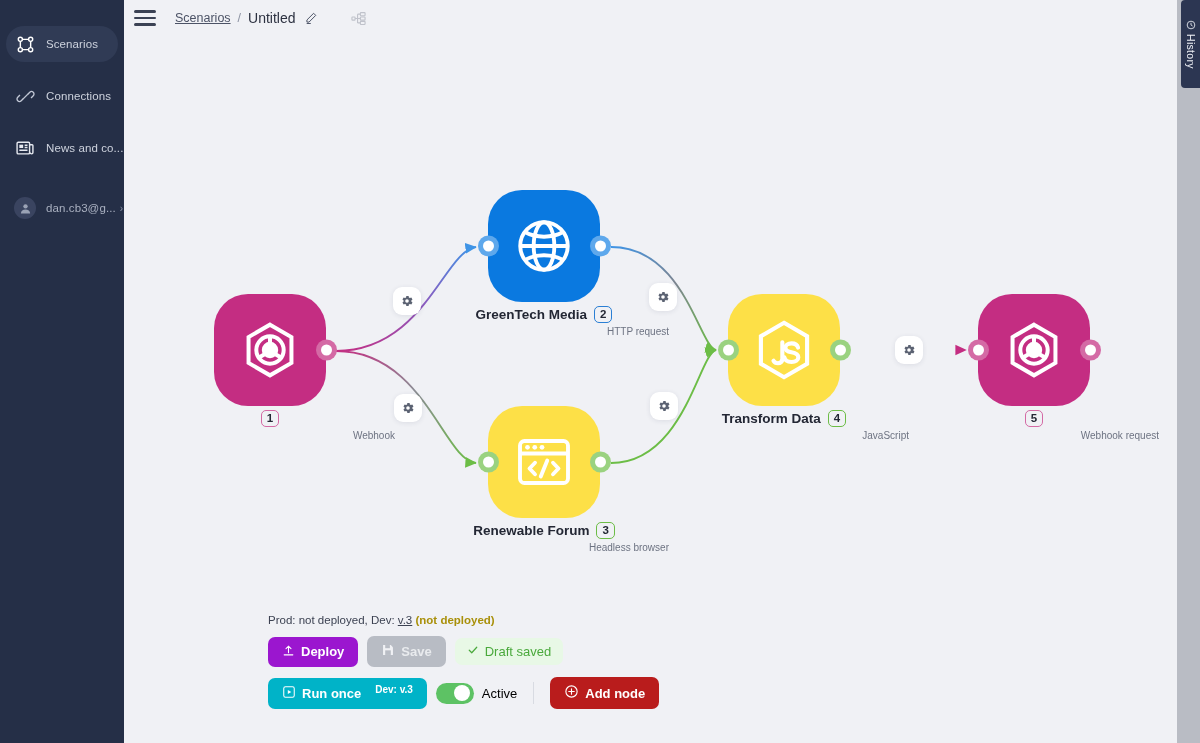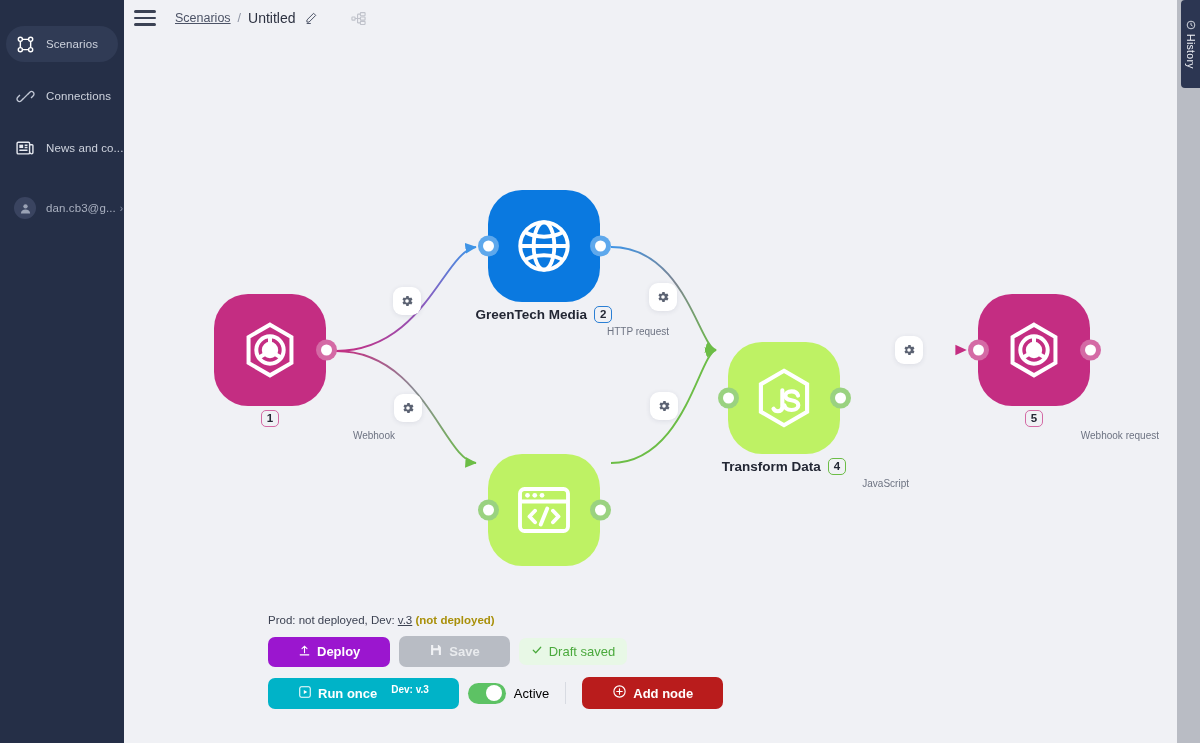--- a/index.html
+++ b/index.html
@@ -101,21 +101,21 @@
 
   .node {
     position: absolute;
     width: 112px; height: 112px;
     border-radius: 34px;
     display:flex; align-items:center; justify-content:center;
     cursor: pointer;
   }
   .node.magenta { background:#c42d82; }
   .node.blue    { background:#0a79e0; }
-  .node.green   { background:#bef264;margin-top:48px; }
+  .node.green   { background:#fde047; }
 
   .port {
     position:absolute; top:50%; transform:translateY(-50%);
     width: 21px; height: 21px; border-radius:50%;
     display:flex; align-items:center; justify-content:center;
   }
   .port i { width:11px; height:11px; border-radius:50%; background:#fff; display:block; }
   .port.left  { left:-10.5px; }
   .port.right { right:-10.5px; }
   .port.magenta { background:#d46aa5; }
@@ -162,21 +162,21 @@
   }
   .deploy-line .plain { font-weight: normal; color:#3c4252; }
   .deploy-line .ver { text-decoration: underline; color:#3c4252; cursor:pointer; font-weight:normal;}
   .deploy-line .warn { color:#a9900a; font-weight:bold; }
 
   .btnrow { display:flex; align-items:center; gap:9px; margin-bottom:10px; }
   .btn {
     display:flex; align-items:center; gap:6px;
     border:none; border-radius:7px;
     font-size:13px; font-weight:bold;
-    padding: 7px 30px;
+    padding: 7px 14px;
     cursor:pointer; color:#fff;
     font-family:"Liberation Sans", sans-serif;
     white-space:nowrap;
   }
   .btn.deploy { background:#9b16cf; }
   .btn.save   { background:#b8bcc4; color:#e9ebee; }
   .btn.draft  { background:#e8f8e6; color:#4aa93c; font-weight:normal; padding:6px 12px; }
   .btn.runonce{ background:#00b3c8; }
   .btn.addnode{ background:#b91c1c; }
   .btn .sup { font-size:10px; font-weight:bold; position:relative; top:-4px; margin-left:8px;}
@@ -379,20 +379,27 @@
           <circle cx="8.3" cy="6.1" r=".95" fill="#fff" stroke="none"></circle>
           <circle cx="11.2" cy="6.1" r=".95" fill="#fff" stroke="none"></circle>
           <path d="M8.4 12.3 6.2 14.6l2.2 2.3M15.6 12.3l2.2 2.3-2.2 2.3M13.3 11.4l-2.6 6.4" stroke-linecap="round" stroke-linejoin="round"></path>
         </svg>
         <span class="port left green">
             <i></i>
           </span>
         <span class="port right green">
             <i></i>
           </span>
+        <div class="nlabel">
+          <div class="row1">
+            <span>Renewable Forum</span>
+            <span class="badge bgreen">3</span>
+          </div>
+          <div class="row2">Headless browser</div>
+        </div>
       </div>
 
       <div class="node green" style="left:604px; top:258px;">
         <svg width="66" height="66" viewBox="0 0 24 24" fill="none" stroke="#fff" stroke-width="1.5">
           <path d="M12 2.1 20.4 7v10L12 21.9 3.6 17V7z"></path>
           <path d="M11.4 9.2v6.1c0 .95-.72 1.5-1.6 1.5-.7 0-1.3-.3-1.62-.9" stroke-linecap="round"></path>
           <path d="M17.1 11.1c-.25-.95-1.1-1.5-2.35-1.5-1.35 0-2.25.6-2.25 1.6 0 1 .72 1.4 2.2 1.65 1.6.27 2.5.62 2.5 1.75 0 1.05-.95 1.75-2.45 1.75-1.5 0-2.45-.65-2.6-1.7" stroke-linecap="round"></path>
         </svg>
         <span class="port left green">
             <i></i>

